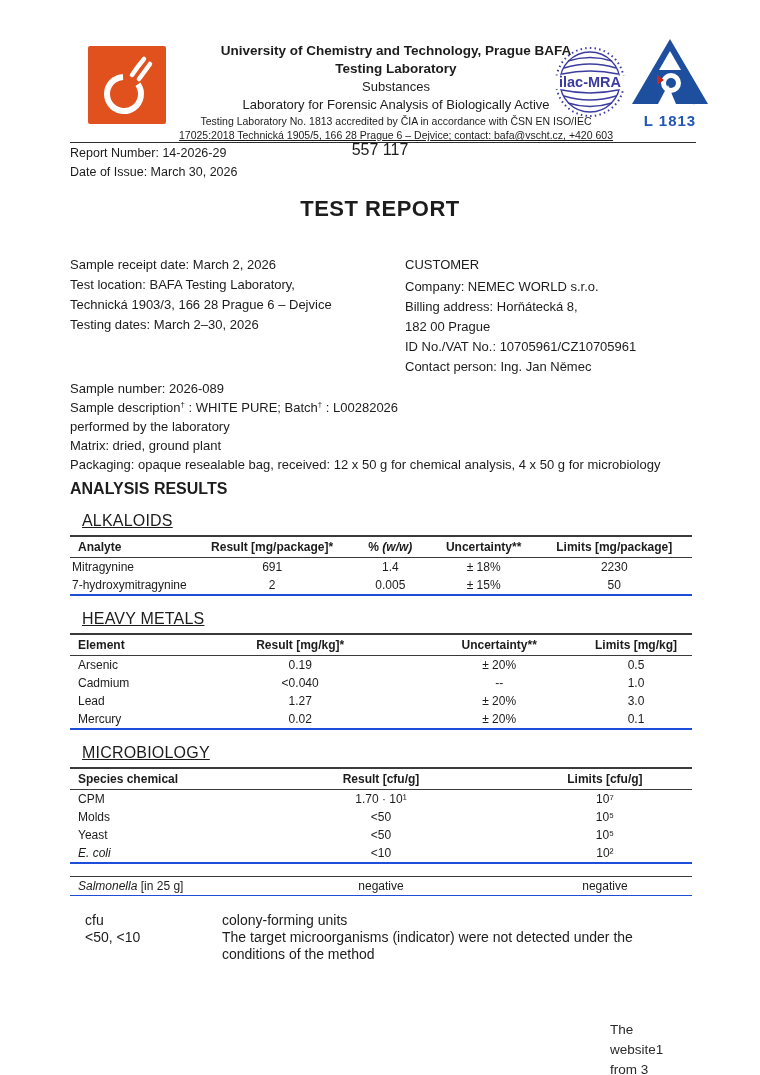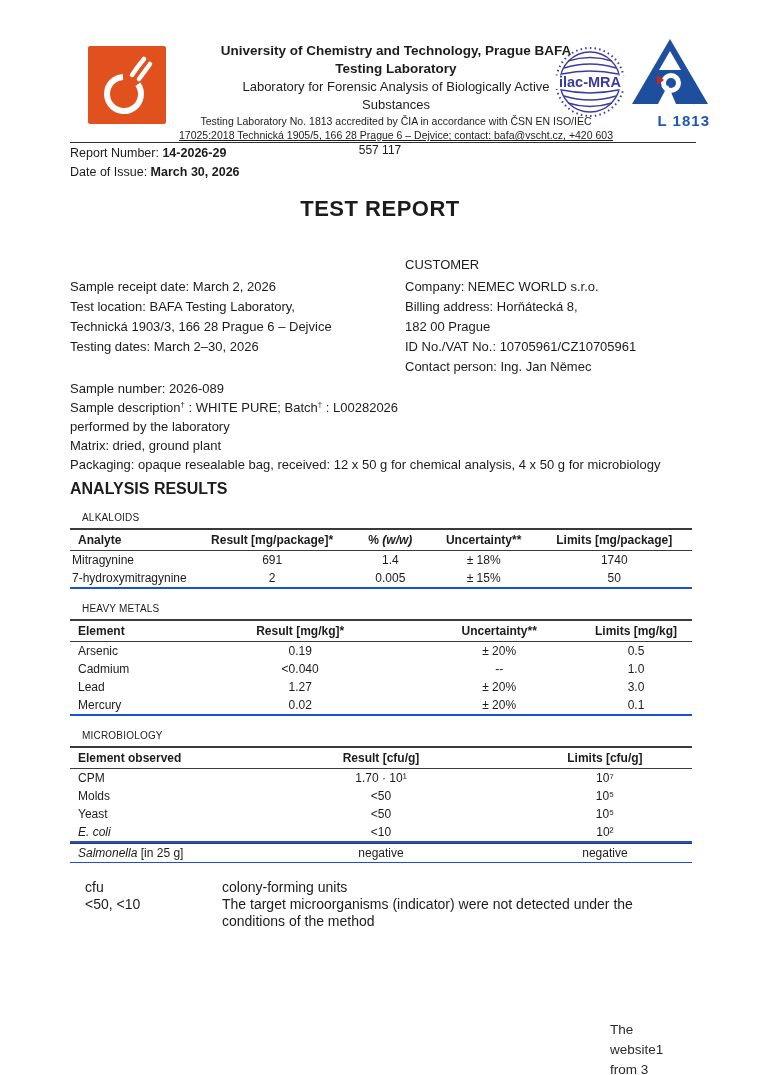--- a/index.html
+++ b/index.html
@@ -7,53 +7,53 @@
   .page {
     position:relative; width:760px; height:1075px; margin:0 auto;
     background:#ffffff; color:#1c1c1c;
     font-family:"Liberation Sans", sans-serif; overflow:hidden;
   }
   
   .header { position:relative; padding-top:42px; min-height:100px;padding-left:32px; }
   .uct-logo { position:absolute; left:88px; top:46px; }
   .right-marks { position:absolute; right:50px; top:38px; display:flex; align-items:flex-start; }
   .ilac-wrap { margin-top:6px;text-decoration:underline; }
-  .cia-wrap { text-align:right; margin-left:2px; }
+  .cia-wrap { text-align:center; margin-left:2px; }
   .cia-mark-text { font-size:15px; font-weight:bold; color:#2256b4; letter-spacing:1px; margin-top:2px; }
   .center-title { width:446px; margin:0 auto; text-align:center; }
   .org-bold { font-size:13.5px; font-weight:bold; line-height:18px; }
   .lab-line { font-size:13px; line-height:18px; }
   .accred { font-size:10.5px; line-height:14px; }
   .accred.u { text-decoration:underline; }
   .header-rule { border-top:1.5px solid #2d2d2d; margin:0 64px 0 70px; }
-  .c557 { text-align:center; font-size:12px; line-height:14px; height:14px; }
+  .c557 { text-align:center; font-size:16px; line-height:14px; height:14px; }
   .report-block { margin:-13px 0 0 70px; font-size:12.5px; line-height:19px; }
-  .report-block b { font-weight:bold;text-align:center; }
+  .report-block b { font-weight:normal;text-align:center; }
   
   .doc-title { text-align:center; font-size:22px; font-weight:bold; letter-spacing:0.5px; margin-top:14px; }
   
   .info-row { display:flex; margin:33px 68px 0 70px; font-size:13px; line-height:20px; }
-  .info-left { width:335px; margin-top:22px; }
+  .info-left { width:335px; }
   .info-right { flex:1; }
   .customer-heading { margin-bottom:2px; }
   
   .sample-block { margin:2px 68px 0 70px; font-size:13px; line-height:19px; }
   sup { font-size:60%; line-height:0; }
   
   .analysis-heading { margin:6px 0 0 70px; font-size:16px; font-weight:bold; }
-  .section-label { margin:14px 0 5px 82px; font-size:10px; letter-spacing:0.2px; }
+  .section-label { margin:14px 0 5px 82px; font-size:16px; letter-spacing:0.2px;text-decoration:underline; }
   .tbl-wrap { margin:0 68px 0 70px; }
   table { width:100%; border-collapse:collapse; font-size:12px;
           border-top:2px solid #3a3a3a; border-bottom:2px solid #1d4ed8; }
   thead th { border-bottom:1.5px solid #3a3a3a; font-weight:bold; text-align:center; padding:3px 2px; }
   thead th:first-child { text-align:left; padding-left:8px; }
   tbody td { text-align:center; padding:2px 2px; }
   tbody td:first-child { text-align:left; padding-left:8px; }
   .tight tbody td { padding:2px 2px; }
-  .salmonella-tbl { }
+  .salmonella-tbl { margin-top:12px; }
   .italic { font-style:italic; }
   
   .footnotes { margin:16px 68px 0 85px; font-size:14px; line-height:17px; }
   .fn-row { display:grid; grid-template-columns:137px 1fr; }
   
   .page-footnote { position:absolute; left:610px; top:1020px; font-size:13.5px; line-height:20px; color:#2a2a2a; }
 </style>
 </head>
 <body>
 
@@ -66,22 +66,22 @@
         <rect width="78" height="78" rx="2" fill="#e0511d"></rect>
         <circle cx="36" cy="48" r="17" fill="none" stroke="#ffffff" stroke-width="6" transform="rotate(-35 36 48)" stroke-dasharray="89 19"></circle>
         <path d="M44,29 Q50,20 56,13" fill="none" stroke="#ffffff" stroke-width="4.5" stroke-linecap="round"></path>
         <path d="M51,33 Q57,25 62,18" fill="none" stroke="#ffffff" stroke-width="4.5" stroke-linecap="round"></path>
       </svg>
     </div>
 
     <div class="center-title">
       <div class="org-bold">University of Chemistry and Technology, Prague BAFA</div>
       <div class="org-bold">Testing Laboratory</div>
+      <div class="lab-line">Substances</div>
       <div class="lab-line">Laboratory for Forensic Analysis of Biologically Active</div>
-      <div class="lab-line">Substances</div>
       <div class="accred">Testing Laboratory No. 1813 accredited by ČIA in accordance with ČSN EN ISO/IEC</div>
       <div class="accred u">17025:2018 Technická 1905/5, 166 28 Prague 6 – Dejvice; contact: bafa@vscht.cz, +420 603</div>
     </div>
 
     <div class="right-marks">
       <div class="ilac-wrap">
         <svg width="76" height="76" viewBox="0 0 76 76" aria-hidden="true">
           <circle cx="38" cy="38" r="34" fill="none" stroke="#3c3ca0" stroke-width="2" stroke-dasharray="1.5 3.2"></circle>
           <circle cx="38" cy="38" r="30" fill="none" stroke="#3c3ca0" stroke-width="1.4"></circle>
           <path d="M12,24 Q38,16 64,24" fill="none" stroke="#3c3ca0" stroke-width="1.4"></path>
@@ -166,21 +166,21 @@
           <th>Uncertainty**</th>
           <th>Limits [mg/package]</th>
         </tr>
       </thead>
       <tbody>
         <tr>
           <td>Mitragynine</td>
           <td>691</td>
           <td>1.4</td>
           <td>± 18%</td>
-          <td>1740</td>
+          <td>2230</td>
         </tr>
         <tr>
           <td>7-hydroxymitragynine</td>
           <td>2</td>
           <td>0.005</td>
           <td>± 15%</td>
           <td>50</td>
         </tr>
       </tbody>
     </table>
@@ -235,21 +235,21 @@
   <div class="section-label">MICROBIOLOGY</div>
   <div class="tbl-wrap">
     <table>
       <colgroup>
           <col style="width:28%">
           <col style="width:44%">
           <col style="width:28%">
         </colgroup>
       <thead>
         <tr>
-          <th>Element observed</th>
+          <th>Species chemical</th>
           <th>Result [cfu/g]</th>
           <th>Limits [cfu/g]</th>
         </tr>
       </thead>
       <tbody>
         <tr>
           <td>CPM</td>
           <td>1.70 · 10¹</td>
           <td>10⁷</td>
         </tr>

